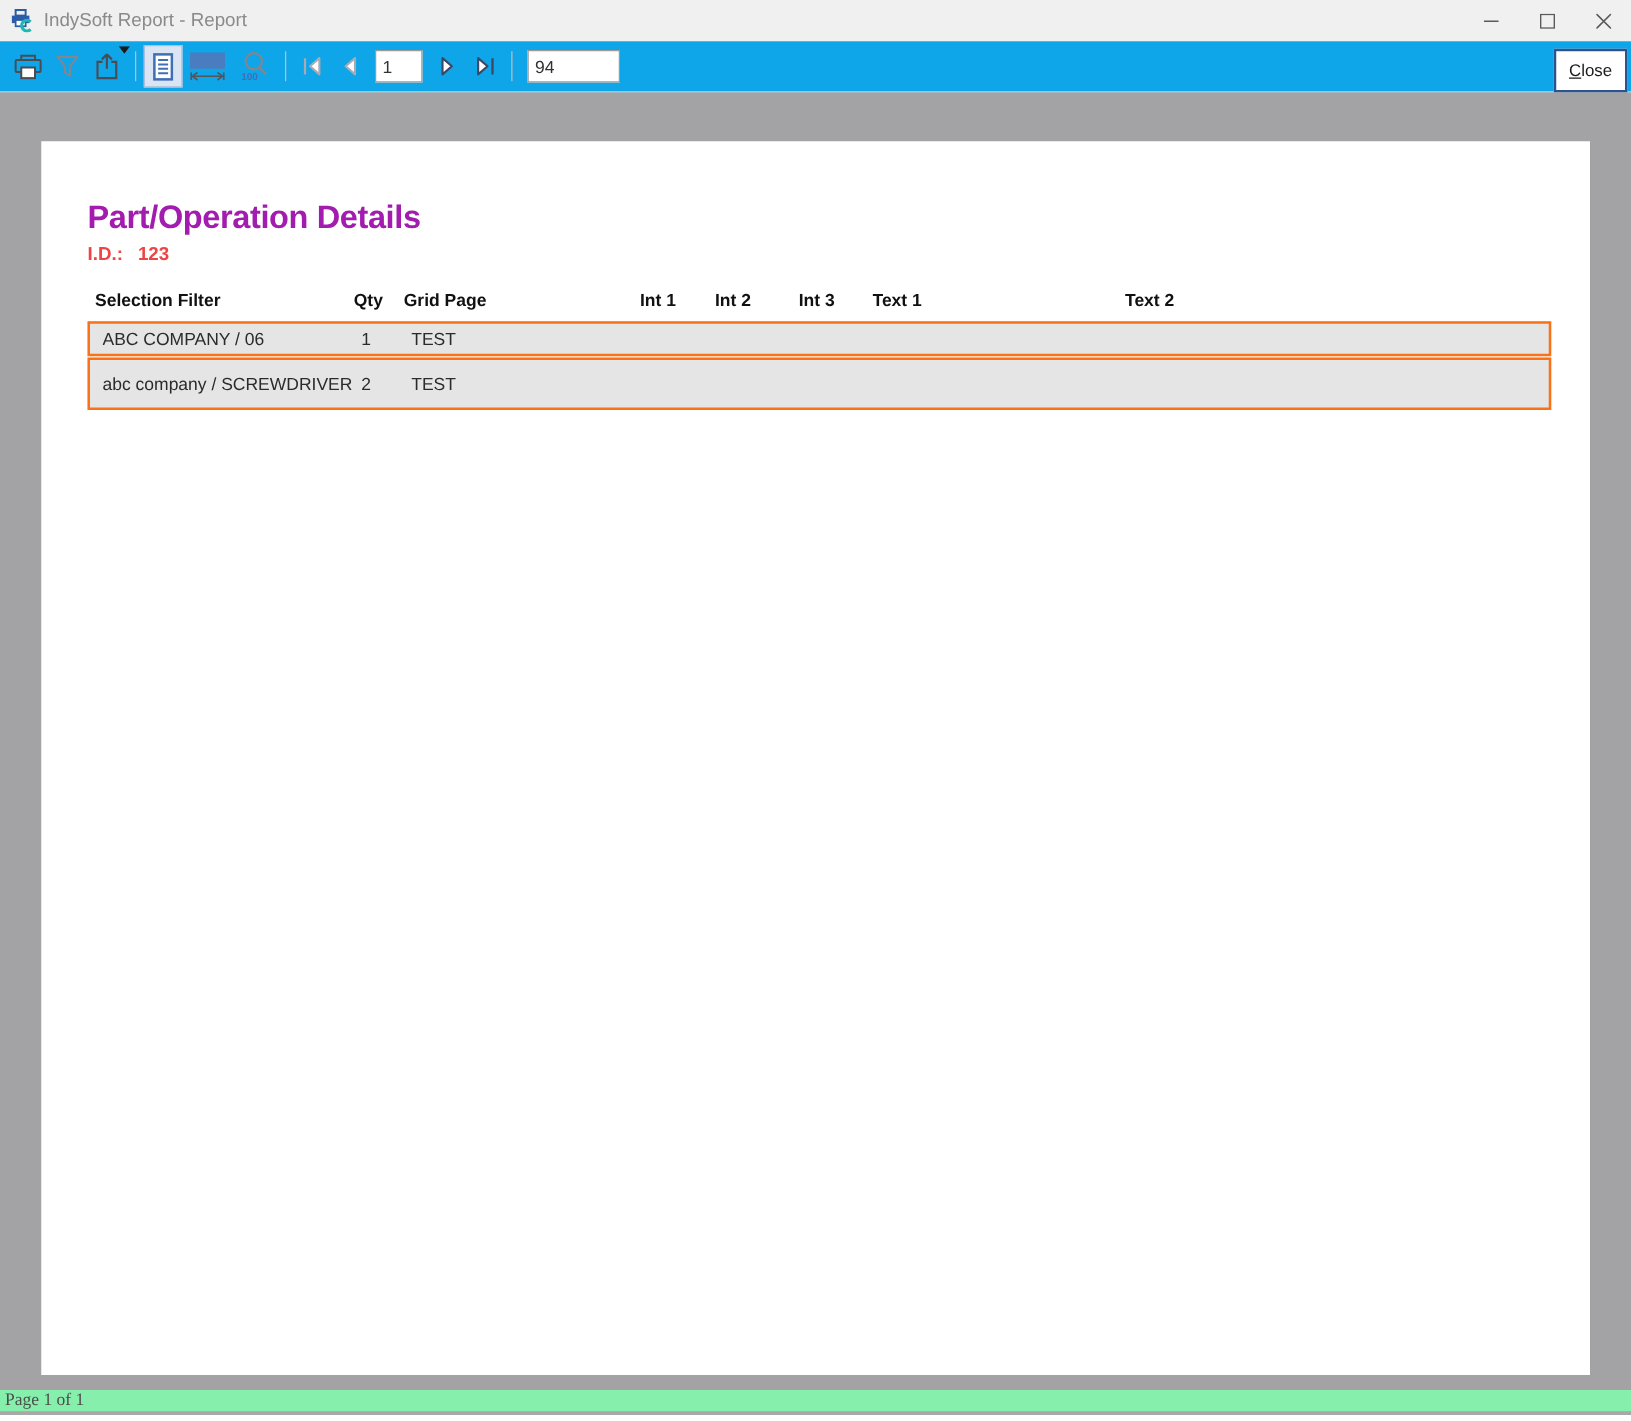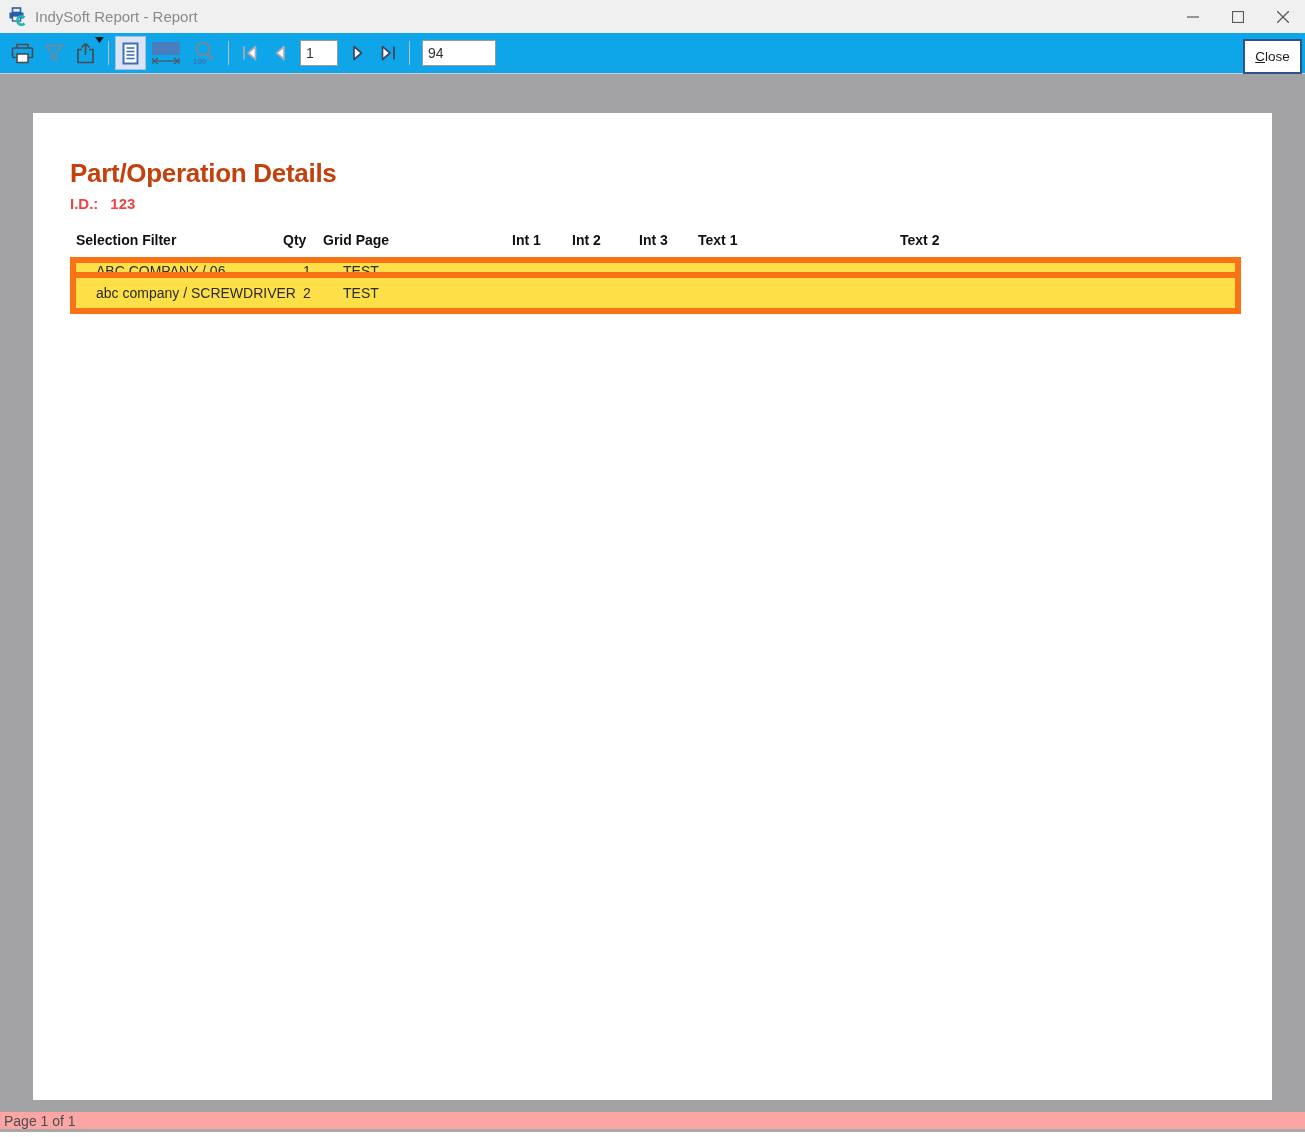--- a/index.html
+++ b/index.html
@@ -21,33 +21,33 @@
   .export-caret { position:absolute; top:2px; right:-2px; }
   .nav-input { width:38px; height:26px; border:1px solid #9a9a9a; font-family:"Liberation Sans",sans-serif; font-size:14px; color:#333; padding-left:5px; margin:0 6px; }
   .zoom-input { width:74px; height:26px; border:1px solid #9a9a9a; font-family:"Liberation Sans",sans-serif; font-size:14px; color:#333; padding-left:5px; margin-left:6px; }
   .close-btn { position:absolute; right:3px; top:6px; width:59px; height:35px; background:#fff; border:2px solid #2e538c; font-family:"Liberation Sans",sans-serif; cursor:default; padding:0; }
   .close-btn span { display:block; font-size:13.5px; color:#1a1a1a; text-align:center; }
   .close-btn span::first-letter { text-decoration:underline; }
 
   
   .canvas { height:1038px; background:#a3a3a6; position:relative; }
   .page { position:absolute; left:33px; top:39px; width:1239px; height:987px; background:#fff; }
-  .report-title { position:absolute; left:37px; top:45px; font-size:26px; font-weight:bold; color:#c2410c; letter-spacing:-0.3px; }
+  .report-title { position:absolute; left:37px; top:45px; font-size:26px; font-weight:bold; color:#a21caf; letter-spacing:-0.3px; }
   .report-id { position:absolute; left:37px; top:82px; font-size:15px; font-weight:bold; color:#ef4444; }
   .report-id .id-val { margin-left:12px; }
 
   .grid-row { display:grid; grid-template-columns:207px 40px 189px 60px 67px 59px 202px 1fr; width:1171px; }
   .hdr-row { position:absolute; left:37px; top:119px; font-size:14px; font-weight:bold; color:#111; padding-left:6px; width:1171px; }
-  .data-box { position:absolute; left:37px; width:1171px; height:28px; border:6px solid #f97316; background:#fde047; align-items:center; font-size:14px; color:#2b2b2b; padding-left:20px; }
+  .data-box { position:absolute; left:37px; width:1171px; height:28px; border:2px solid #f97316; background:#e5e5e5; align-items:center; font-size:14px; color:#2b2b2b; padding-left:10px; }
   .row-1 { top:144px; }
-  .row-2 { top:159px; height:42px; }
+  .row-2 { top:173px; height:42px; }
   .cell { overflow:hidden; white-space:nowrap; }
 
   
-  .statusbar { height:20px; background:#fca5a5; border-bottom:3px solid #a8a8a8; display:flex; align-items:center; padding-left:4px; }
+  .statusbar { height:20px; background:#86efac; border-bottom:3px solid #a8a8a8; display:flex; align-items:center; padding-left:4px;font-family:Liberation Serif, serif; }
   .status-text { font-size:14px; color:#4d4d4d; }
 </style>
 </head>
 <body>
 
 <div class="window">
 
   <div class="titlebar">
     <span class="app-icon">
       <svg width="21" height="19" viewBox="0 0 21 19">

